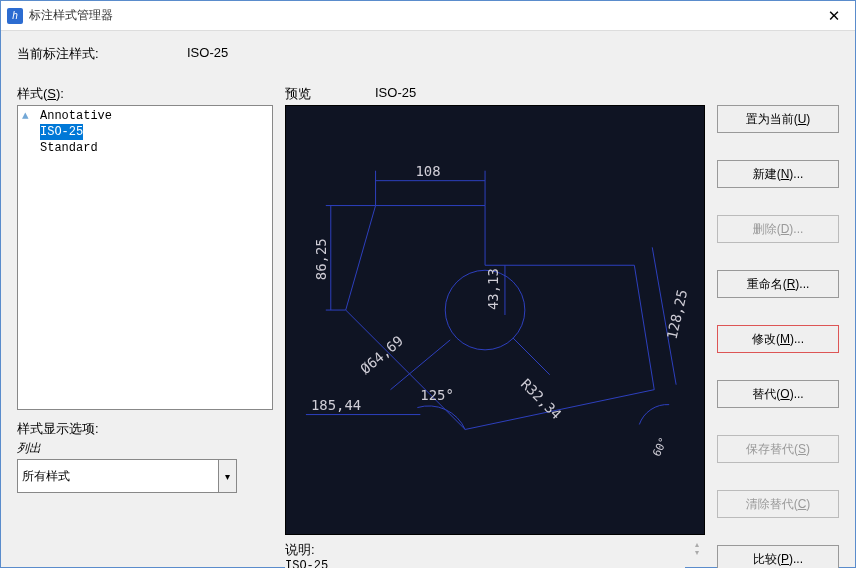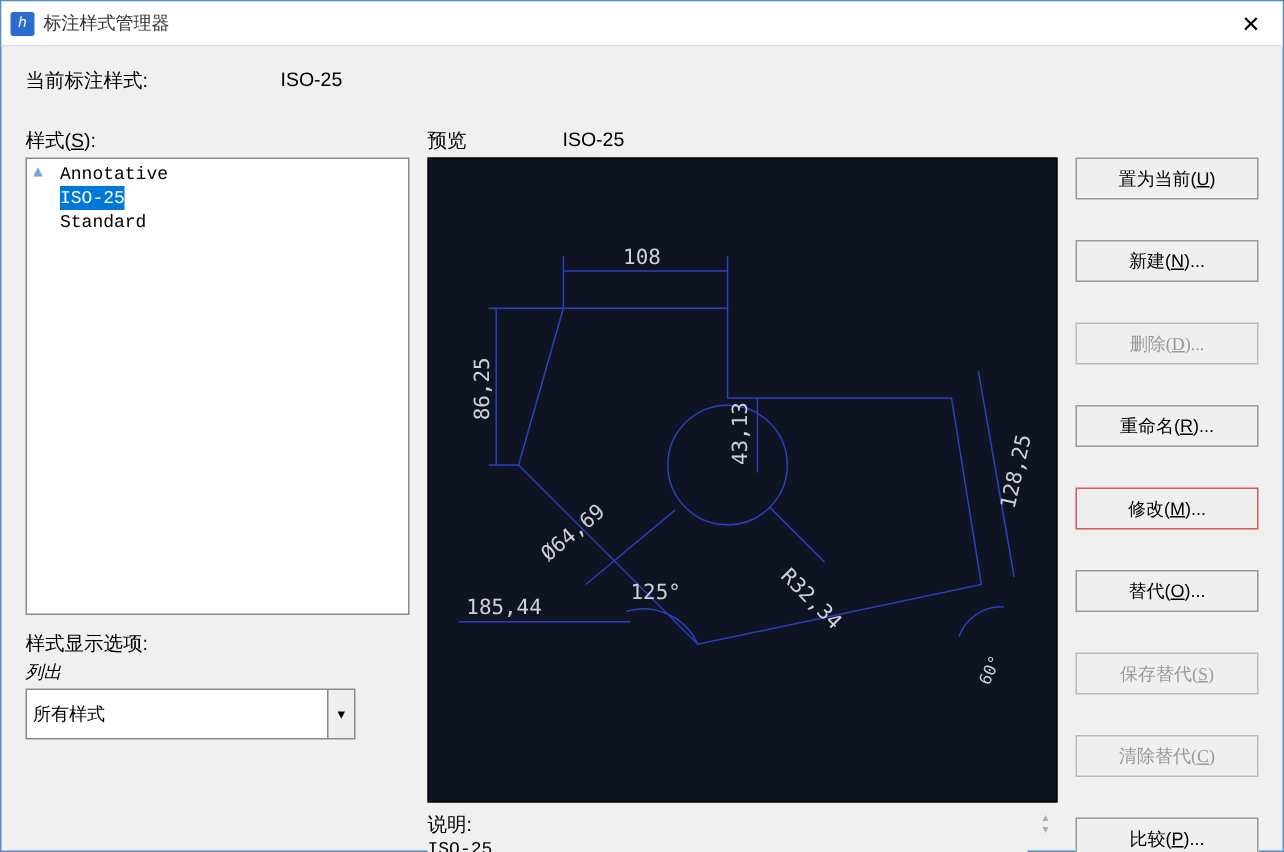--- a/index.html
+++ b/index.html
@@ -167,21 +167,21 @@
   height: 28px;
   border: 1px solid #999;
   background: #efefef;
   display: flex;
   align-items: center;
   justify-content: center;
   font-size: 12px;
   cursor: pointer;
   font-family: "SimSun","Microsoft YaHei",sans-serif;
 }
-.btn.disabled { color: #999; border-color:#bbb;font-family:Liberation Serif, serif; }
+.btn.disabled { color: #999; border-color:#bbb; }
 .btn.highlight { border: 1px solid #d55; }
 .btn.primary { border: 1px solid #0078d7; background:#e5f1fb;}
 .footer {
   display: flex;
   justify-content: space-between;
   margin-top: 10px;
   gap: 25px;
 }
 .footer .btn { width: 100px; }
 .footer-right { display:flex; gap:8px; }

